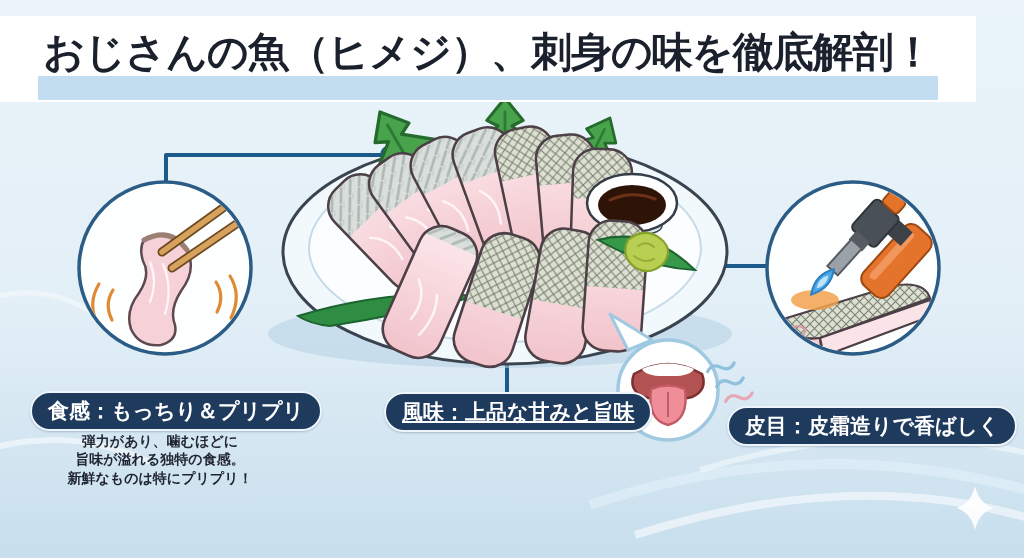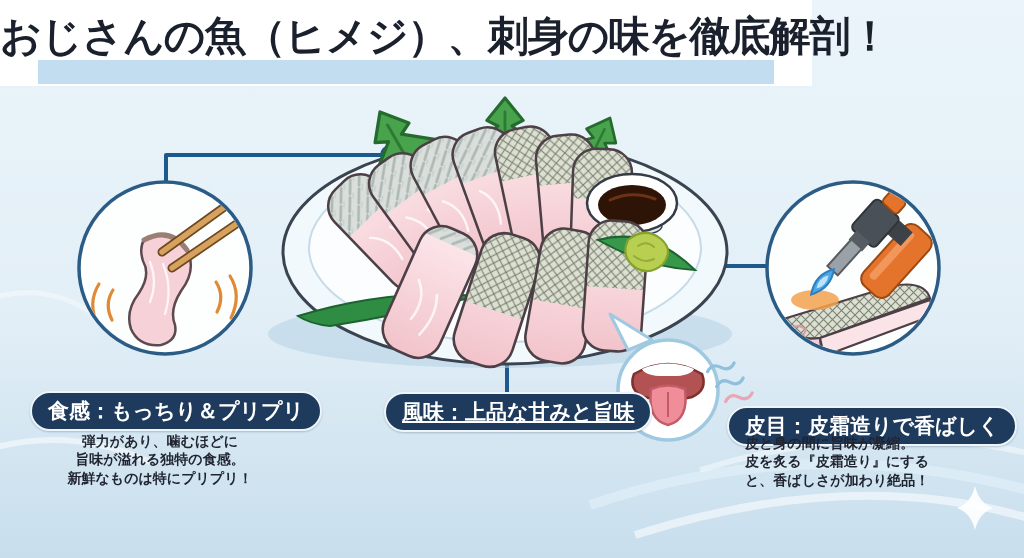--- a/index.html
+++ b/index.html
@@ -1,20 +1,20 @@
 <!DOCTYPE html>
 <html><head>
 <meta charset="utf-8">
 <style>
   html,body{margin:0;padding:0;}
   body{font-family:"Liberation Sans","DejaVu Sans",sans-serif;}
   .stage{position:relative;width:1024px;height:558px;overflow:hidden;
          background:linear-gradient(180deg,#eaf4fa 0%,#e3eff7 55%,#d2e5f1 82%,#c8deed 100%);}
   .illus{position:absolute;left:0;top:0;z-index:1;}
-  .title-band{position:absolute;left:0;top:0;width:812px;height:86px;background:#ffffff;z-index:2;}
+  .title-band{position:absolute;left:0;top:16px;width:976px;height:86px;background:#ffffff;z-index:2;}
   .title-underline{position:absolute;left:38px;right:38px;top:60px;height:24px;background:#c3ddf0;}
   .title-text{position:absolute;left:0;top:9px;width:100%;text-align:center;
               font-size:41px;font-weight:900;color:#1a202c;letter-spacing:-1px;white-space:nowrap;}
   .badge{position:absolute;z-index:3;background:#1e3a5c;color:#ffffff;font-weight:700;
          font-size:21px;padding:4px 16px;border-radius:22px;border:2px solid #eef5fa;
          white-space:nowrap;box-shadow:0 1px 2px rgba(30,58,92,.25);}
   .body-text{position:absolute;z-index:3;color:#1f2430;font-weight:700;font-size:14px;
              line-height:1.32;white-space:pre-line;}
   .center{text-align:center;}
   .note-pill{position:absolute;z-index:3;left:287px;top:509px;background:#ffffff;color:#20262f;
@@ -265,18 +265,15 @@
   </div>
 
   <div class="badge" style="left:30px;top:391px;">食感：もっちり＆プリプリ</div>
   <div class="body-text center" style="left:8px;top:432px;width:304px;">弾力があり、噛むほどに
 旨味が溢れる独特の食感。
 新鮮なものは特にプリプリ！</div>
 
   <div class="badge" style="left:384px;top:392px;text-decoration:underline;">風味：上品な甘みと旨味</div>
 
   <div class="badge" style="left:727px;top:406px;">皮目：皮霜造りで香ばしく</div>
-  <div class="body-text" style="left:745px;top:434px;width:275px;">皮と身の間に旨味が凝縮。
-皮を炙る『皮霜造り』にする
-と、香ばしさが加わり絶品！</div>
 
 
 </div>
 
 </body></html>

